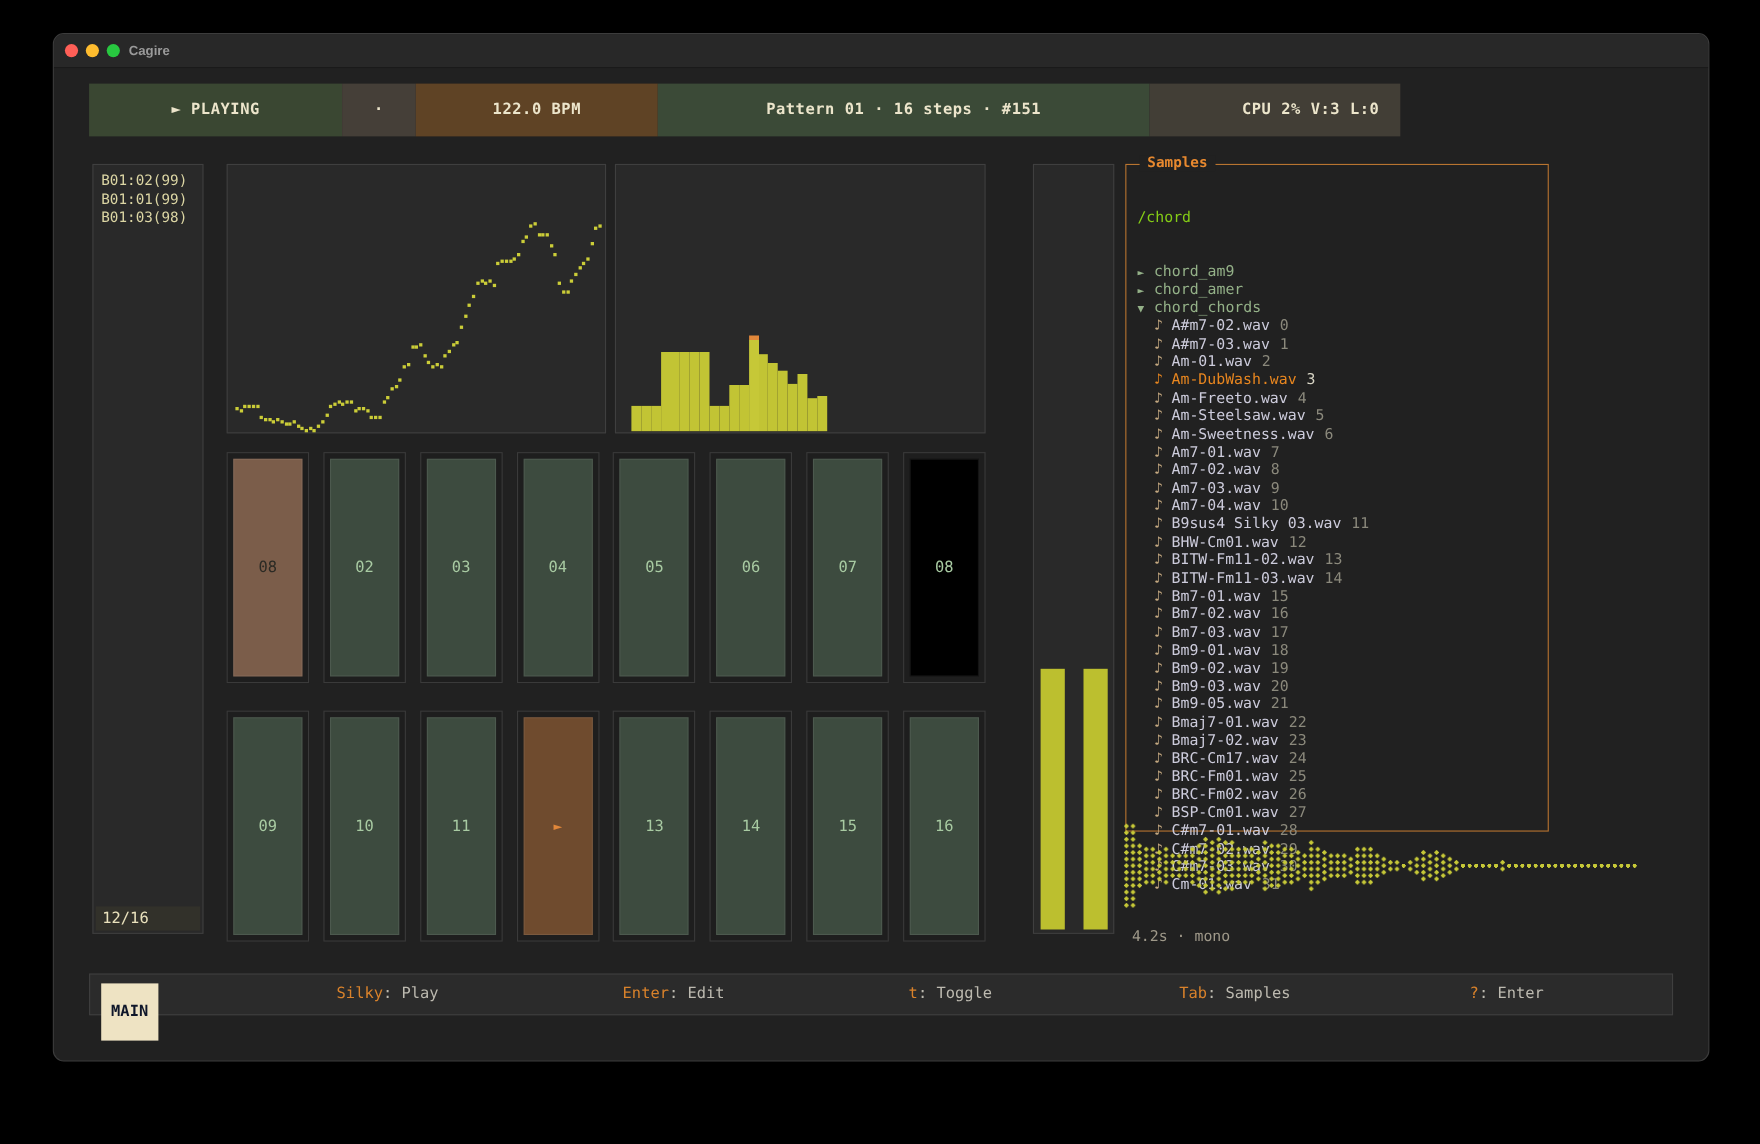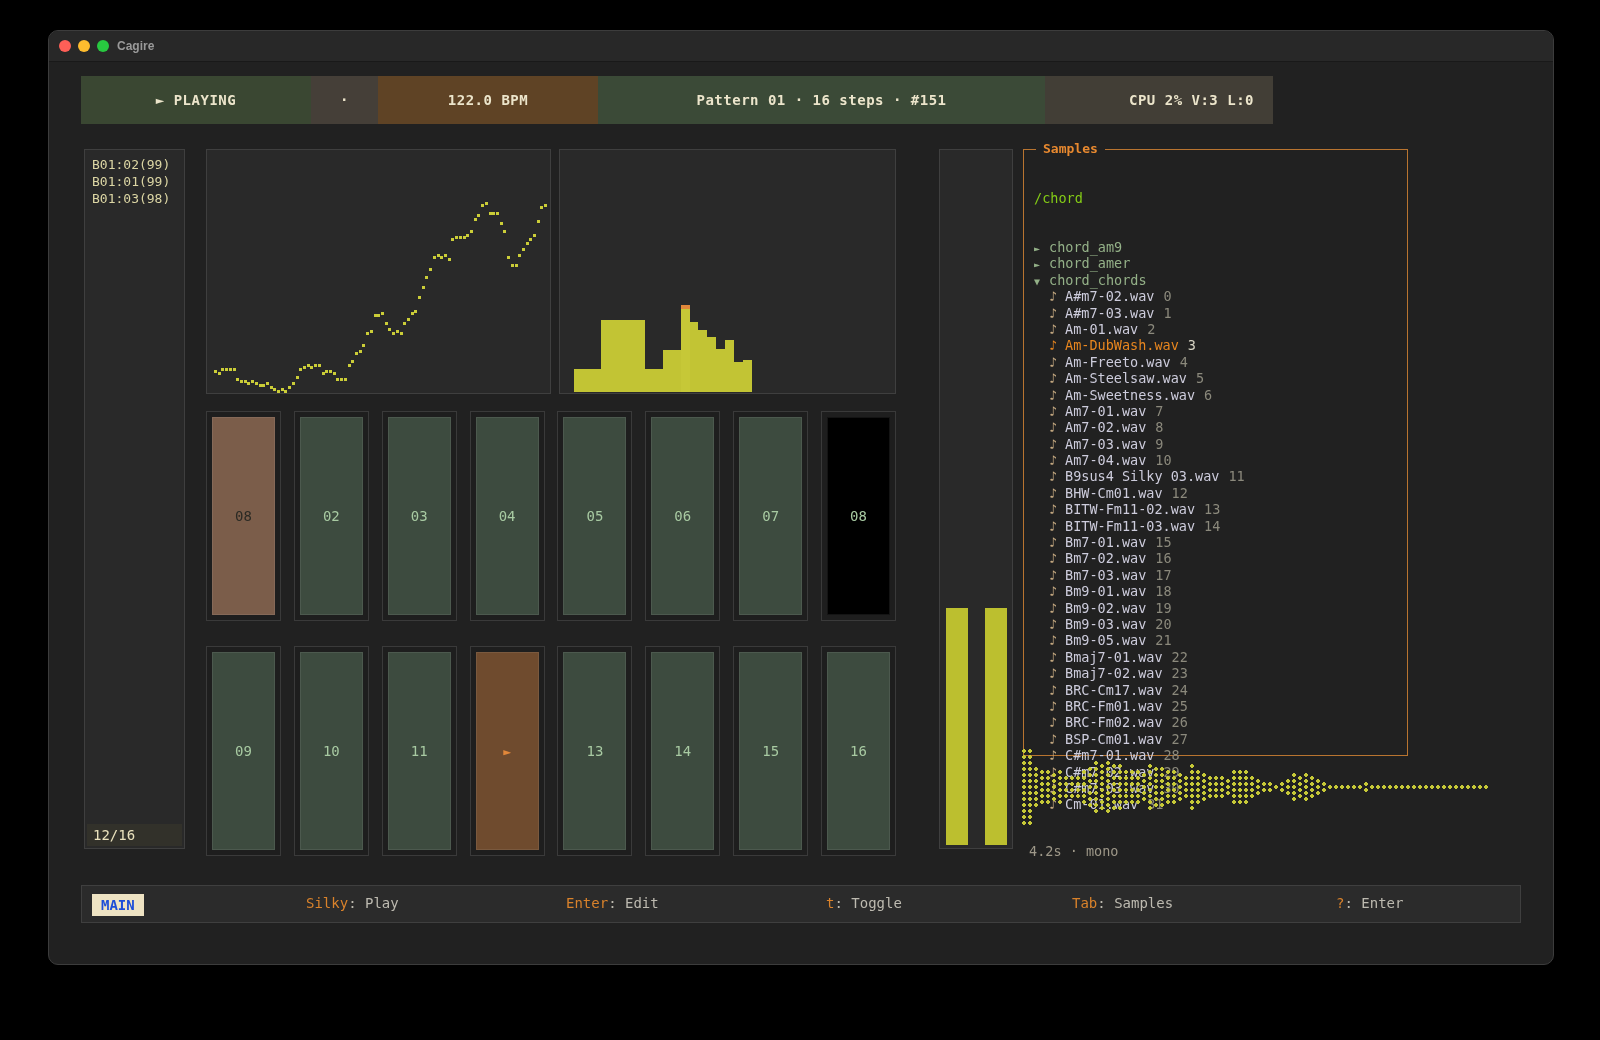--- a/index.html
+++ b/index.html
@@ -42,21 +42,21 @@
   .t-name{color:#cdccdc;}
   .t-idx{color:#8b897c;margin-left:9px;}
   .t-file.sel .t-note,.t-file.sel .t-name{color:#e8861f;}
   .t-file.sel .t-idx{color:#d8d5c5;}
 
   .waveform{position:absolute;left:972px;top:714px;width:474px;height:84px;display:flex;align-items:center;}
   .wcol{background-image:radial-gradient(circle at 3px 3px,#c6c837 1.7px,transparent 2px);background-size:6px 6px;width:6px;flex:none;}
   .wave-info{position:absolute;left:980px;top:812px;color:#9e9889;font-size:13.5px;}
 
   .footer{position:absolute;left:32px;top:854px;width:1440px;height:38px;background:#2b2b2b;border:1px solid #3f3f3f;box-sizing:border-box;}
-  .mode-badge{position:absolute;left:10px;top:8px;background:#eee3c3;color:#1d4ed8;font-size:14px;font-weight:bold;padding:3px 9px;text-align:right;}
+  .mode-badge{position:absolute;left:10px;top:8px;background:#eee3c3;color:#0f172a;font-size:14px;font-weight:bold;padding:18px 9px;text-align:right;}
   .hint{position:absolute;top:9px;font-size:14px;color:#bdbab0;white-space:pre;}
   .hint .k{color:#d9822b;}
 </style>
 </head>
 <body>
 
 <div class="stage">
   <div class="window">
 
     <div class="titlebar">

